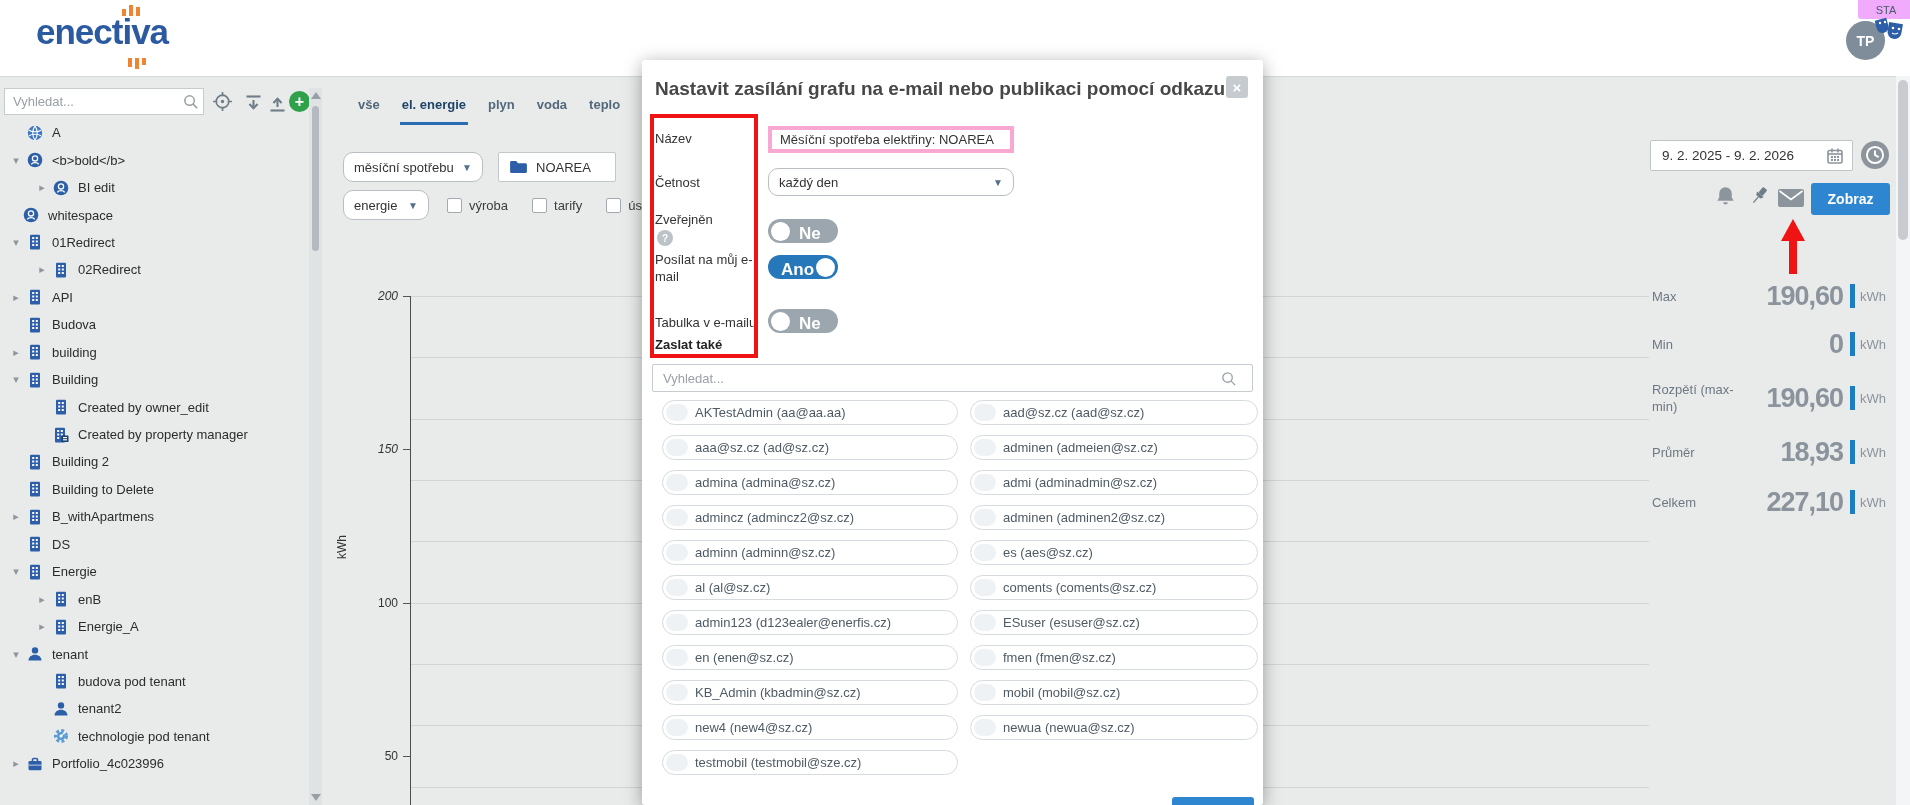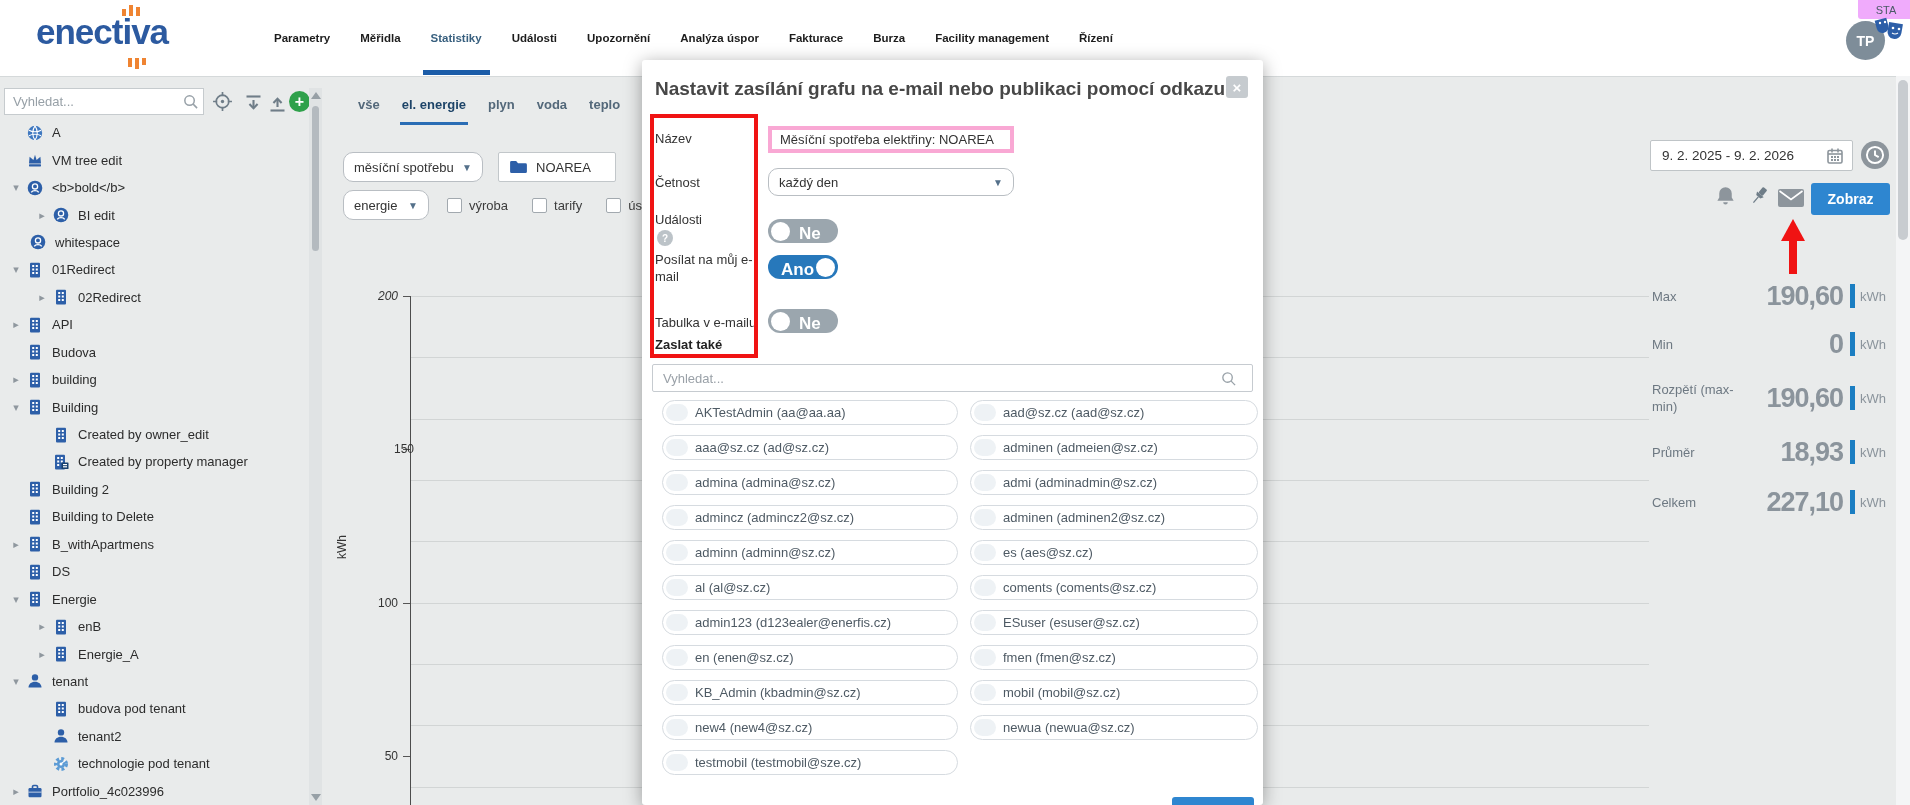--- a/index.html
+++ b/index.html
@@ -127,53 +127,41 @@
       <div class="gridline" style="left: 411px; width: 1238px; top: 418.7px;"></div>
       <div class="gridline" style="left: 411px; width: 1238px; top: 480px;"></div>
       <div class="gridline" style="left: 411px; width: 1238px; top: 541.3px;"></div>
       <div class="gridline" style="left: 411px; width: 1238px; top: 602.7px;"></div>
       <div class="gridline" style="left: 411px; width: 1238px; top: 664px;"></div>
       <div class="gridline" style="left: 411px; width: 1238px; top: 725.3px;"></div>
       <div class="gridline" style="left: 411px; width: 1238px; top: 786.7px;"></div>
       <div class="ytick" style="left: 403px; top: 296px;"></div>
       <div class="ytick-label" style="left: 354px; top: 289px; font-style: italic;">200</div>
       <div class="ytick" style="left: 403px; top: 449.3px;"></div>
-      <div class="ytick-label" style="left: 370px; top: 442.3px;">150</div>
+      <div class="ytick-label" style="left: 354px; top: 442.3px; font-style: italic;">150</div>
       <div class="ytick" style="left: 403px; top: 602.7px;"></div>
       <div class="ytick-label" style="left: 354px; top: 595.7px;">100</div>
       <div class="ytick" style="left: 403px; top: 756px;"></div>
       <div class="ytick-label" style="left: 354px; top: 749px;">50</div>
     </div>
 
   <div id="header">
     <div id="logo">
       <span id="logo-text">enectiva</span>
       <span class="logo-ticks" id="lt-a">
           <i></i>
           <i></i>
           <i></i>
         </span>
       <span class="logo-ticks" id="lt-b">
           <i></i>
           <i></i>
           <i></i>
         </span>
     </div>
-    <nav id="menu">
-        <div class="menu-item">Parametry</div>
-        <div class="menu-item">Měřidla</div>
-        <div class="menu-item active">Statistiky</div>
-        <div class="menu-item">Události</div>
-        <div class="menu-item">Upozornění</div>
-        <div class="menu-item">Analýza úspor</div>
-        <div class="menu-item">Fakturace</div>
-        <div class="menu-item">Burza</div>
-        <div class="menu-item">Facility management</div>
-        <div class="menu-item">Řízení</div>
-      </nav>
     <div id="corner-label">STA</div>
     <div id="avatar">TP</div>
     <div id="masks">
       <svg viewBox="0 0 34 26">
           <g fill="#2d5fa8">
             <path d="M4 2h12v8a6 6 0 0 1-12 0z" transform="rotate(-15 10 8)"></path>
             <path d="M16 6h14v9a7 7 0 0 1-14 0z" transform="rotate(10 23 12)"></path>
           </g>
           <g fill="#fff">
             <circle cx="8" cy="6" r="1.2"></circle>
@@ -221,30 +209,20 @@
         <span class="ticon">
           <svg viewBox="0 0 18 18">
             <circle cx="9" cy="9" r="7.2" fill="#3f78c0"></circle>
             <path d="M3 6.2c3 2 9 2 12 0M3 11.8c3-2 9-2 12 0" stroke="#fff" stroke-width="1.1" fill="none"></path>
             <path d="M9 1.8c-3 4-3 10.4 0 14.4c3-4 3-10.4 0-14.4z" stroke="#fff" stroke-width="1.1" fill="none"></path>
           </svg>
         </span>
         <span class="tlab">A</span>
       </div>
       <div class="tree-row" style="padding-left: 8px;">
-        <span class="tw"></span>
-        <span class="ticon">
-          <svg viewBox="0 0 18 18">
-            <path d="M3 12.5L3.6 5.8L7.4 9L9 3.8L10.6 9L14.4 5.8L15 12.5Z" fill="#2d5fa8"></path>
-            <rect x="3" y="13.2" width="12" height="2.2" rx="0.6" fill="#2d5fa8"></rect>
-          </svg>
-        </span>
-        <span class="tlab">VM tree edit</span>
-      </div>
-      <div class="tree-row" style="padding-left: 8px;">
         <span class="tw">▾</span>
         <span class="ticon">
           <svg viewBox="0 0 18 18">
             <circle cx="9" cy="9" r="7.3" fill="#2d5fa8"></circle>
             <circle cx="9" cy="7.4" r="2.6" fill="none" stroke="#fff" stroke-width="1.3"></circle>
             <path d="M5.3 13.4c1.2-2.4 6.2-2.4 7.4 0" stroke="#fff" stroke-width="1.3" fill="none"></path>
           </svg>
         </span>
         <span class="tlab">&lt;b&gt;bold&lt;/b&gt;</span>
       </div>
@@ -252,21 +230,21 @@
         <span class="tw">▸</span>
         <span class="ticon">
           <svg viewBox="0 0 18 18">
             <circle cx="9" cy="9" r="7.3" fill="#2d5fa8"></circle>
             <circle cx="9" cy="7.4" r="2.6" fill="none" stroke="#fff" stroke-width="1.3"></circle>
             <path d="M5.3 13.4c1.2-2.4 6.2-2.4 7.4 0" stroke="#fff" stroke-width="1.3" fill="none"></path>
           </svg>
         </span>
         <span class="tlab">BI edit</span>
       </div>
-      <div class="tree-row" style="padding-left: 11px;">
+      <div class="tree-row" style="padding-left: 4px;">
         <span class="tw"></span>
         <span class="ticon">
           <svg viewBox="0 0 18 18">
             <circle cx="9" cy="9" r="7.3" fill="#2d5fa8"></circle>
             <circle cx="9" cy="7.4" r="2.6" fill="none" stroke="#fff" stroke-width="1.3"></circle>
             <path d="M5.3 13.4c1.2-2.4 6.2-2.4 7.4 0" stroke="#fff" stroke-width="1.3" fill="none"></path>
           </svg>
         </span>
         <span class="tlab">whitespace</span>
       </div>
@@ -720,21 +698,21 @@
 
     <div class="m-label" style="top:70px">Název</div>
     <input id="name-input" value="Měsíční spotřeba elektřiny: NOAREA" style="">
 
     <div class="m-label" style="top:114px">Četnost</div>
     <div class="fake-select" id="freq-select">
       <span>každý den</span>
       <span class="arrow">▼</span>
     </div>
 
-    <div class="m-label" style="top:151px">Události</div>
+    <div class="m-label" style="top:151px">Zveřejněn</div>
     <div id="help-circle">?</div>
     <div class="toggle off" id="tg-pub">
       <span class="tlabel">Ne</span>
       <span class="knob"></span>
     </div>
 
     <div class="m-label" id="lbl-send" style="top:191px">Posílat na můj e-mail</div>
     <div class="toggle on" id="tg-send">
       <span class="tlabel">Ano</span>
       <span class="knob"></span>

